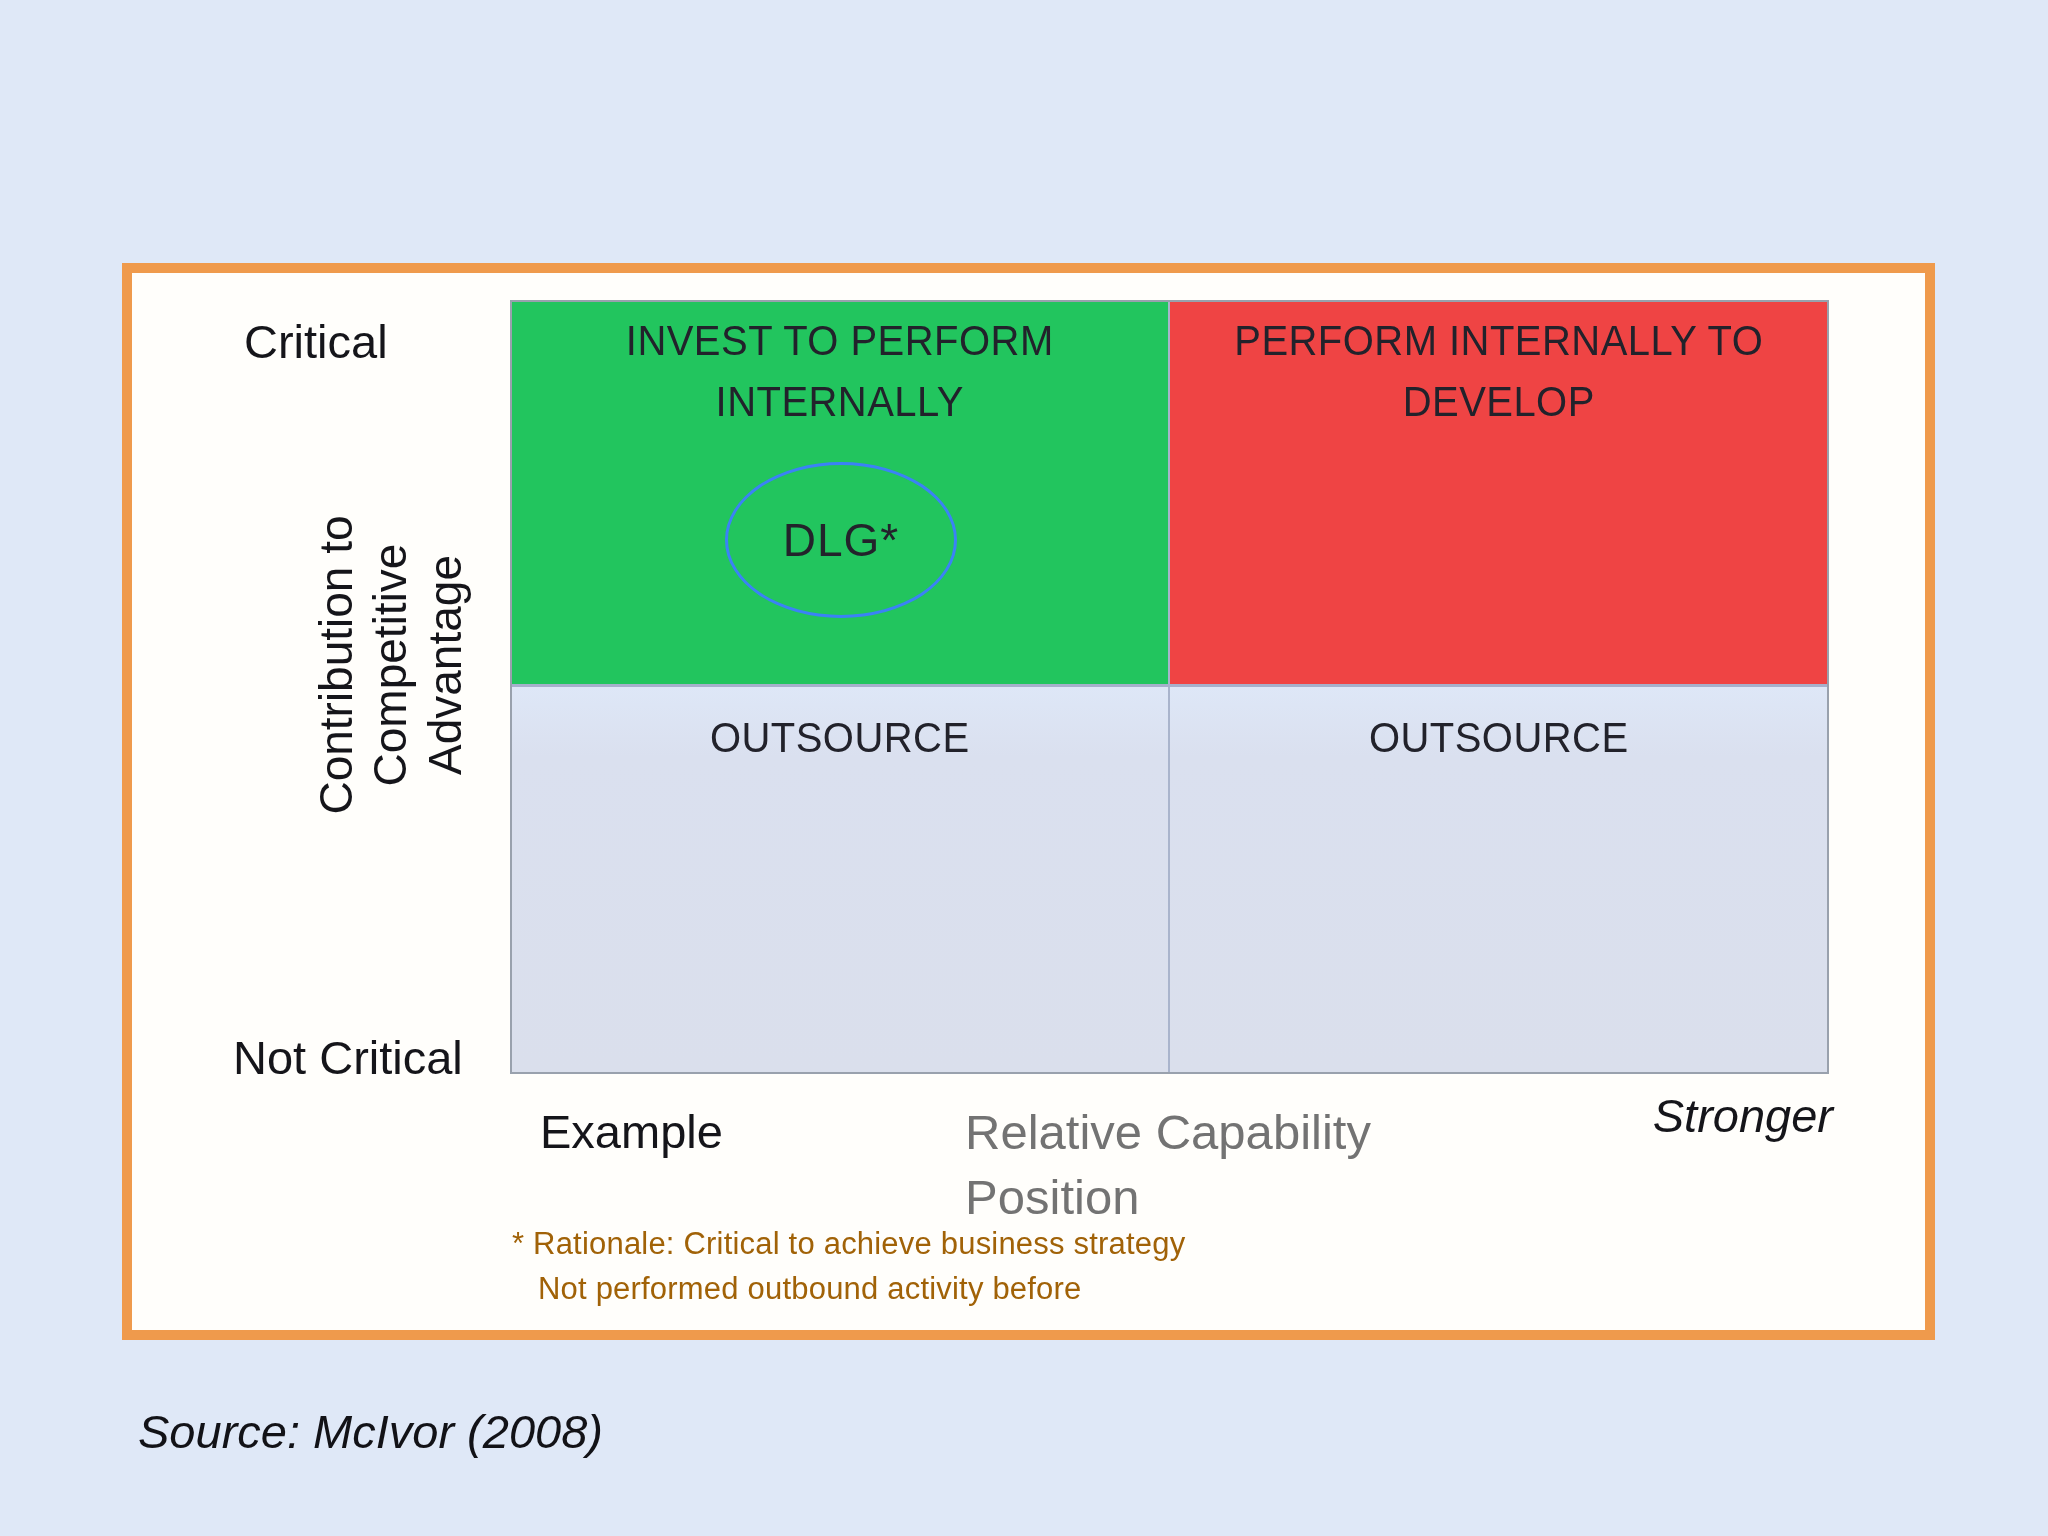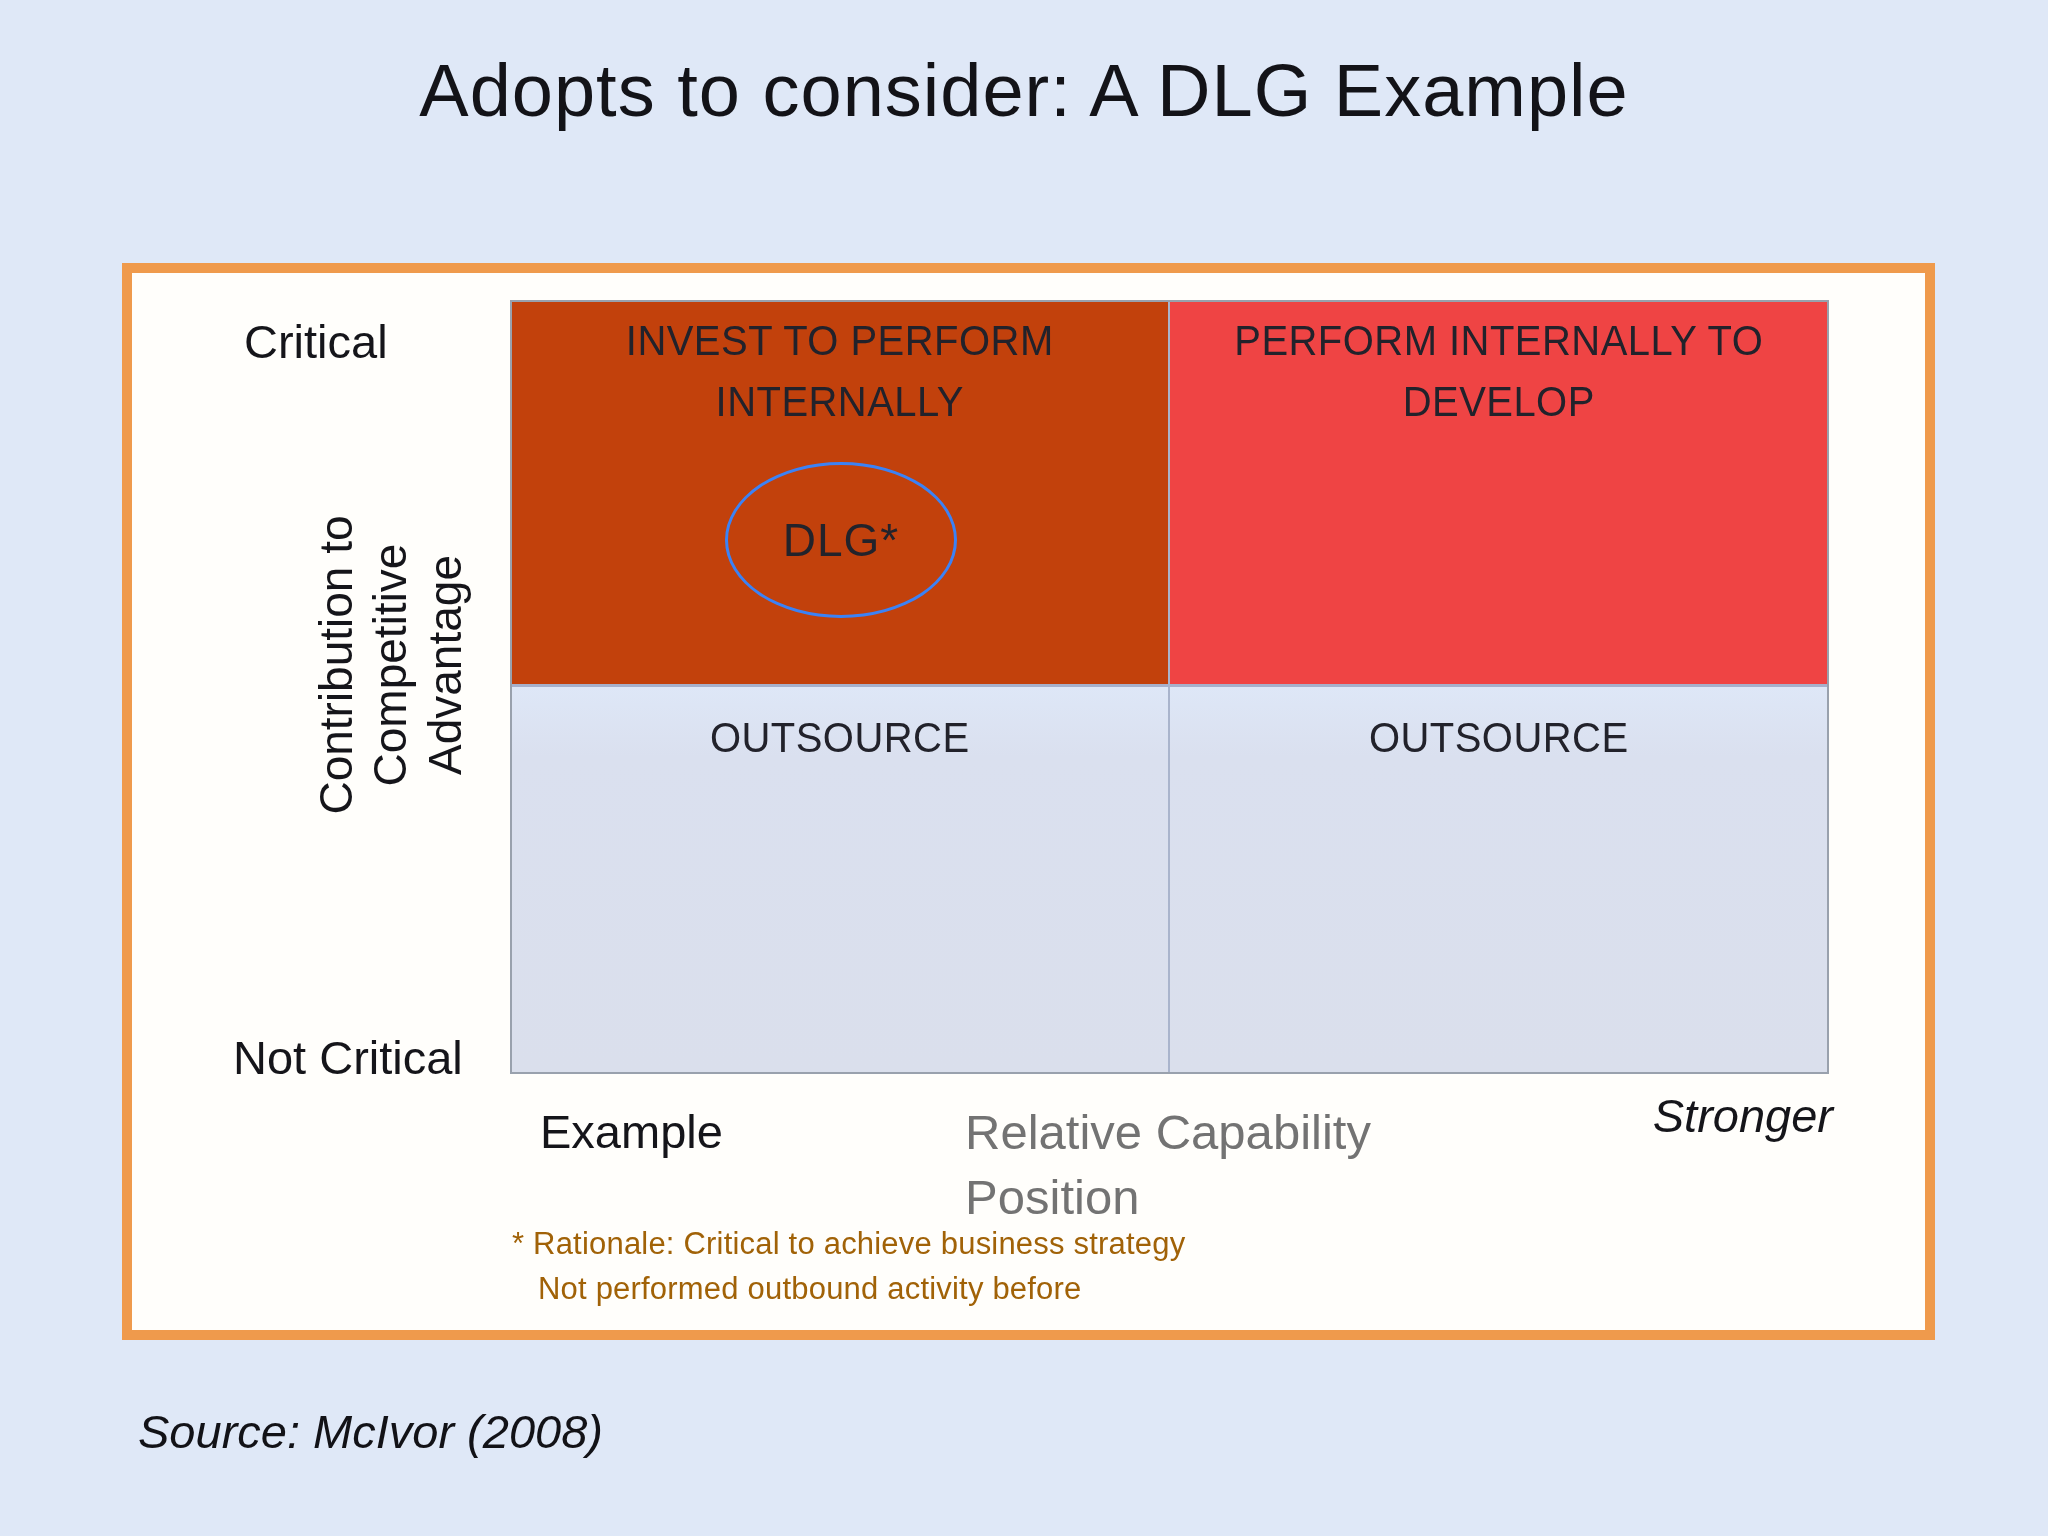--- a/index.html
+++ b/index.html
@@ -15,21 +15,21 @@
   .panel{
     position:absolute;left:122px;top:263px;width:1813px;height:1077px;
     box-sizing:border-box;background:#fffefb;border:10px solid #ef9a4c;
   }
   .matrix{
     position:absolute;left:510px;top:300px;width:1319px;height:774px;
     box-sizing:border-box;border:2px solid #99a1ad;
     display:grid;grid-template-columns:1fr 1fr;grid-template-rows:1fr 1fr;
   }
   .q{position:relative;box-sizing:border-box;}
-  .q-tl{background:#c2410c;border-right:2px solid #a9b4cc;border-bottom:3px solid #a6b0cb;}
+  .q-tl{background:#22c55e;border-right:2px solid #a9b4cc;border-bottom:3px solid #a6b0cb;}
   .q-tr{background:#ef4444;border-bottom:3px solid #a6b0cb;}
   .q-bl{background:linear-gradient(180deg,#dee7f7 0%,#dae0ef 18%,#dadfec 100%);border-right:2px solid #a9b4cc;}
   .q-br{background:linear-gradient(180deg,#dee7f7 0%,#dae0ef 18%,#dadfec 100%);}
   .q-label{
     position:absolute;left:0;right:0;top:8px;text-align:center;
     font-size:43px;line-height:1.42;color:#22222b;
     transform:scaleX(0.93);letter-spacing:0.5px;
   }
   .q-label.single{top:20px;}
   .bubble{
@@ -59,21 +59,20 @@
   .footnote .fn2{padding-left:26px;}
   .source{
     position:absolute;left:138px;top:1404px;font-size:47px;color:#121217;font-style:italic;
   }
 </style>
 </head>
 <body>
 
 <div class="stage">
 
-  <div class="slide-title">Adopts to consider: A DLG Example</div>
 
   <div class="panel"></div>
 
   <div class="tick tick-critical">Critical</div>
   <div class="tick tick-not-critical">Not Critical</div>
   <div class="y-title">
     <div>Contribution to</div>
     <div>Competitive</div>
     <div>Advantage</div>
   </div>

